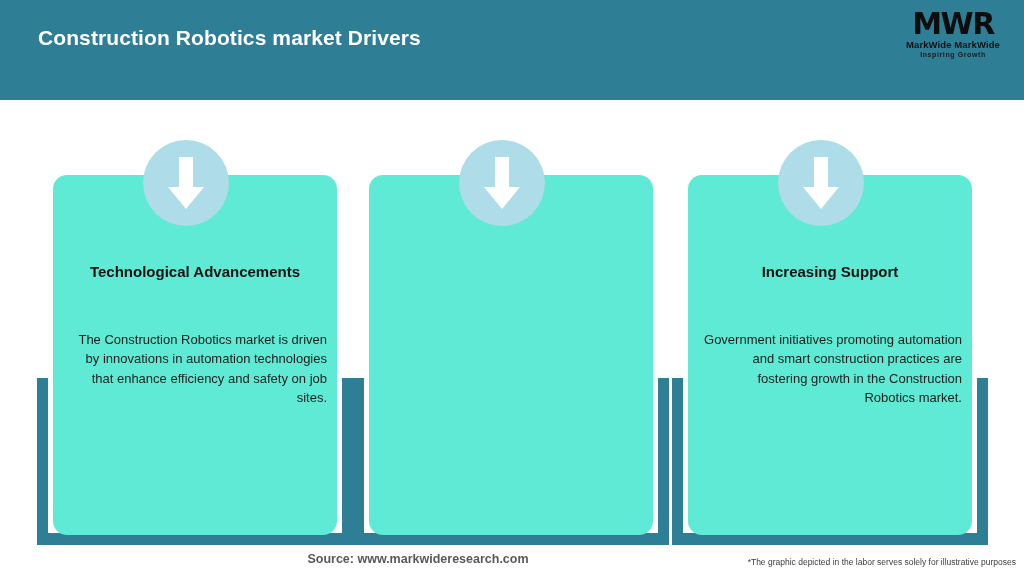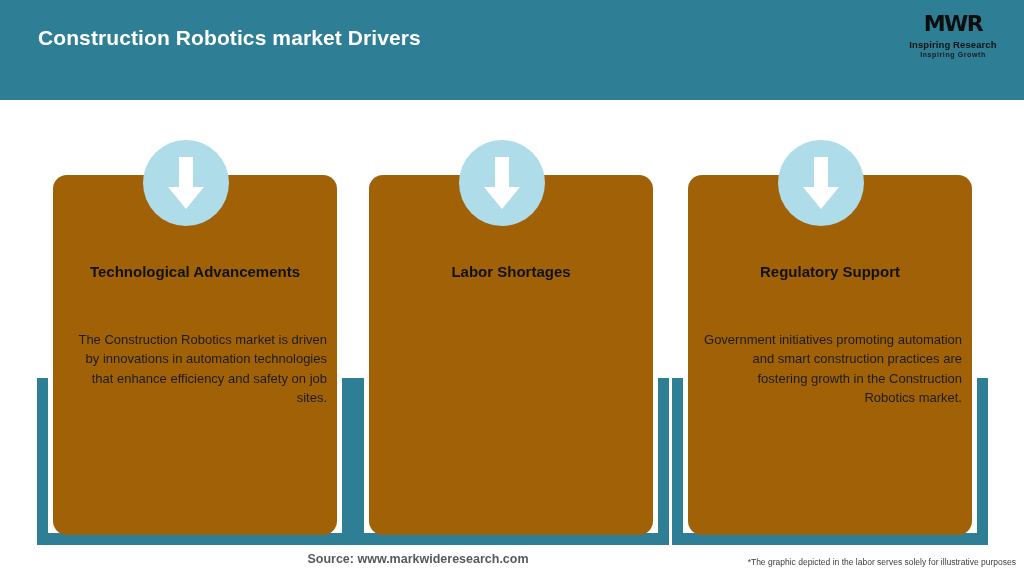--- a/index.html
+++ b/index.html
@@ -37,21 +37,21 @@
   .logo {
     position: absolute;
     right: 18px;
     top: 8px;
     width: 106px;
     height: 56px;
     text-align: center;
   }
   .logo-mark {
     display: block;
-    font-size: 22px;
+    font-size: 30px;
     font-weight: bold;
     color: #0d0d0d;
     line-height: 31px;
     letter-spacing: -1.5px;
     font-family: "DejaVu Sans", sans-serif;
   }
   .logo-name {
     display: block;
     font-size: 9.5px;
     font-weight: bold;
@@ -98,21 +98,21 @@
     border-bottom: 12px solid #2e7f96;
     box-sizing: border-box;
   }
 
   .card {
     position: absolute;
     left: 16px;
     top: 75px;
     width: 284px;
     height: 360px;
-    background: #a16207;
+    background: #5eead4;
     border-radius: 14px;
     box-sizing: border-box;
   }
 
   .circle {
     position: absolute;
     left: 106px;
     top: 40px;
     width: 86px;
     height: 86px;
@@ -171,21 +171,21 @@
   }
 </style>
 </head>
 <body>
 
 <div class="header">
   <div class="header-title">Construction Robotics market Drivers</div>
 
   <div class="logo">
     <span class="logo-mark">MWR</span>
-    <span class="logo-name">Inspiring Research</span>
+    <span class="logo-name">MarkWide MarkWide</span>
     <span class="logo-tag">Inspiring Growth</span>
   </div>
 </div>
 
 <div class="cards">
 
   <div class="card-group g1">
     <div class="frame"></div>
     <div class="card">
       <div class="card-title">Technological Advancements</div>
@@ -194,33 +194,32 @@
     <div class="circle">
       <svg class="arrow" viewBox="0 0 46 56">
         <path d="M16 2 h14 v30 h11 L23 54 L5 32 h11 z" fill="#ffffff"></path>
       </svg>
     </div>
   </div>
 
   <div class="card-group g2">
     <div class="frame"></div>
     <div class="card">
-      <div class="card-title">Labor Shortages</div>
     </div>
     <div class="circle">
       <svg class="arrow" viewBox="0 0 46 56">
         <path d="M16 2 h14 v30 h11 L23 54 L5 32 h11 z" fill="#ffffff"></path>
       </svg>
     </div>
   </div>
 
   <div class="card-group g3">
     <div class="frame"></div>
     <div class="card">
-      <div class="card-title">Regulatory Support</div>
+      <div class="card-title">Increasing Support</div>
       <div class="card-body">Government initiatives promoting automation and smart construction practices are fostering growth in the Construction Robotics market.</div>
     </div>
     <div class="circle">
       <svg class="arrow" viewBox="0 0 46 56">
         <path d="M16 2 h14 v30 h11 L23 54 L5 32 h11 z" fill="#ffffff"></path>
       </svg>
     </div>
   </div>
 
 </div>

